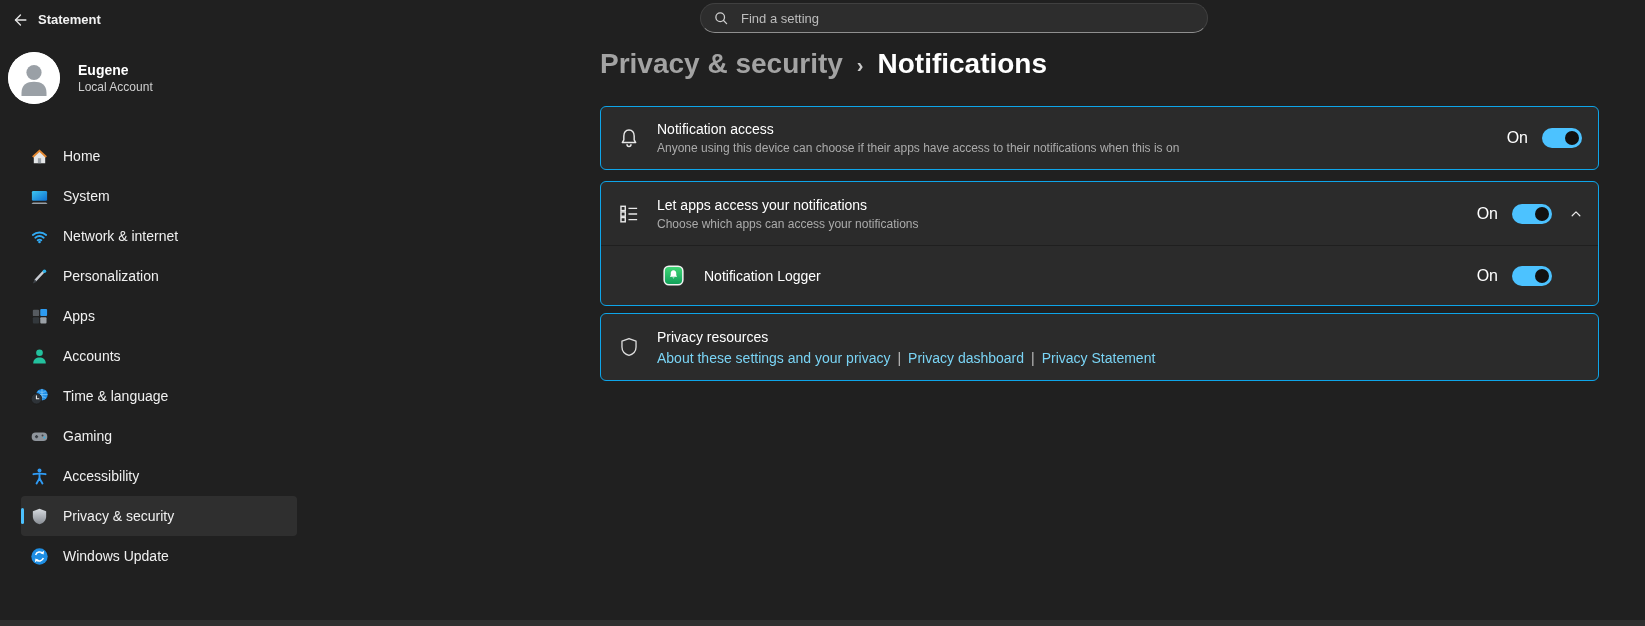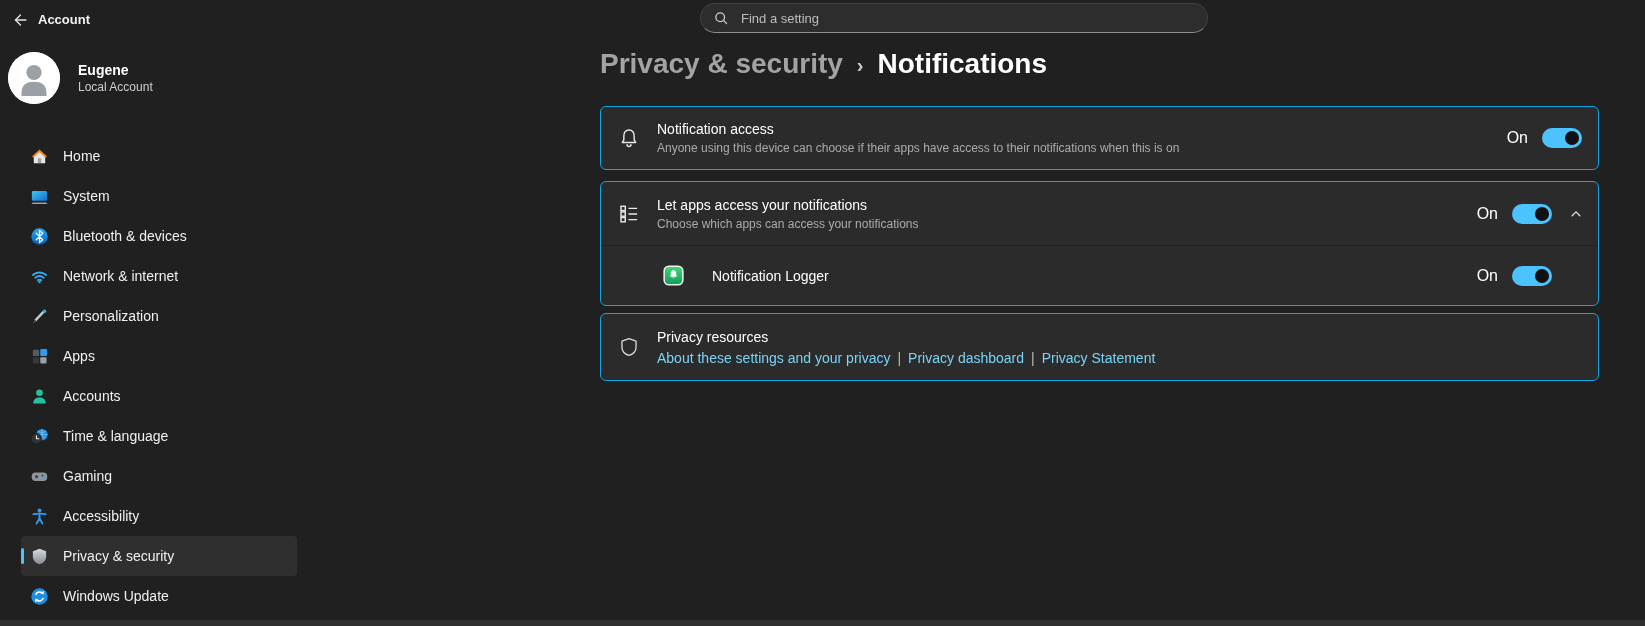--- a/index.html
+++ b/index.html
@@ -63,42 +63,42 @@
   .toggle .knob { position:absolute; top:3px; right:3px; width:14px; height:14px; border-radius:50%; background:#111111; }
 
   .card-1 { height:64px; margin-bottom:11px; padding-right:16px; }
   .card-group { margin-bottom:7px; overflow:hidden; }
   .group-header { height:64px; padding-right:10px; border-bottom:1px solid #1f1f1f; }
   .chevron-btn { width:24px; height:24px; margin-left:12px; display:flex; align-items:center; justify-content:center;
     border-radius:4px; cursor:pointer; flex:0 0 auto; }
   .sub-row { height:59px; padding-right:10px; }
   .sub-indent { width:62px; flex:0 0 auto; }
   .app-icon { width:21px; height:21px; flex:0 0 auto; }
-  .sub-label { font-size:14px; color:#ffffff; margin-left:28px; }
+  .sub-label { font-size:14px; color:#ffffff; margin-left:20px; }
   .chevron-spacer { width:24px; margin-left:12px; flex:0 0 auto; }
 
   .card-4 { height:68px; padding-right:16px; }
   .links-line { font-size:14px; margin-top:4px; white-space:nowrap; }
   .res-link { color:#7ad4f5; cursor:pointer; text-decoration:none; }
   .link-sep { color:#bdbdbd; margin:0 7px; }
 
   .bottom-edge { position:absolute; left:0; bottom:0; width:1645px; height:6px; background:#2f2f2f; }
 </style>
 </head>
 <body>
 
 <div class="back-btn">
   <span style="display:flex">
     <svg width="18" height="18" viewBox="0 0 20 20" fill="none" stroke="#e6e6e6" stroke-width="1.5" stroke-linecap="round" stroke-linejoin="round">
       <path d="M10.5 4.5 L5 10 L10.5 15.5"></path>
         <path d="M5 10 H16.5"></path>
     </svg>
   </span>
 </div>
-<div class="win-title">Account</div>
+<div class="win-title">Statement</div>
 
 <div class="profile">
   <div class="avatar">
     <svg width="52" height="52" viewBox="0 0 52 52">
       <circle cx="26" cy="26" r="26" fill="#ffffff"></circle>
       <circle cx="26" cy="20.5" r="7.6" fill="#9aa0a6"></circle>
       <path d="M13.5 41 C13.5 32.6 19 29.8 26 29.8 C33 29.8 38.5 32.6 38.5 41 L38.5 44 L13.5 44 Z" fill="#9aa0a6"></path>
     </svg>
   </div>
   <div class="profile-text">
@@ -131,36 +131,20 @@
               <stop offset="1" stop-color="#0e6fd1"></stop>
             </linearGradient>
           </defs>
         <rect x="2" y="4.2" width="16" height="10.4" rx="1.4" fill="url(#sysg)"></rect>
         <path d="M3 16.2 H17 L18.4 17.8 H1.6 Z" fill="#9aa0a6"></path>
       </svg>
     </span>
     <span class="nav-label">System</span>
   </div>
 
-  <div class="nav-item">
-
-    <span class="nav-icon">
-      <svg width="19" height="19" viewBox="0 0 20 20">
-        <defs>
-            <linearGradient id="blg" x1="0" y1="0" x2="0" y2="1">
-          <stop offset="0" stop-color="#2aa7f0"></stop>
-              <stop offset="1" stop-color="#0063c6"></stop>
-            </linearGradient>
-          </defs>
-        <circle cx="10" cy="10" r="8.6" fill="url(#blg)"></circle>
-        <path d="M6.6 6.6 L13.4 13.4 L10 16.4 V3.6 L13.4 6.6 L6.6 13.4" fill="none" stroke="#ffffff" stroke-width="1.3" stroke-linejoin="round" stroke-linecap="round"></path>
-      </svg>
-    </span>
-    <span class="nav-label">Bluetooth &amp; devices</span>
-  </div>
 
   <div class="nav-item">
 
     <span class="nav-icon">
       <svg width="19" height="19" viewBox="0 0 20 20" fill="none" stroke="#31aaf3" stroke-width="2" stroke-linecap="round">
         <path d="M3 8.4 A10.6 10.6 0 0 1 17 8.4"></path>
         <path d="M5.6 11.2 A7 7 0 0 1 14.4 11.2"></path>
         <path d="M8.1 13.9 A3.4 3.4 0 0 1 11.9 13.9"></path>
         <circle cx="10" cy="15.8" r="1.4" fill="#31aaf3" stroke="none"></circle>
       </svg>

